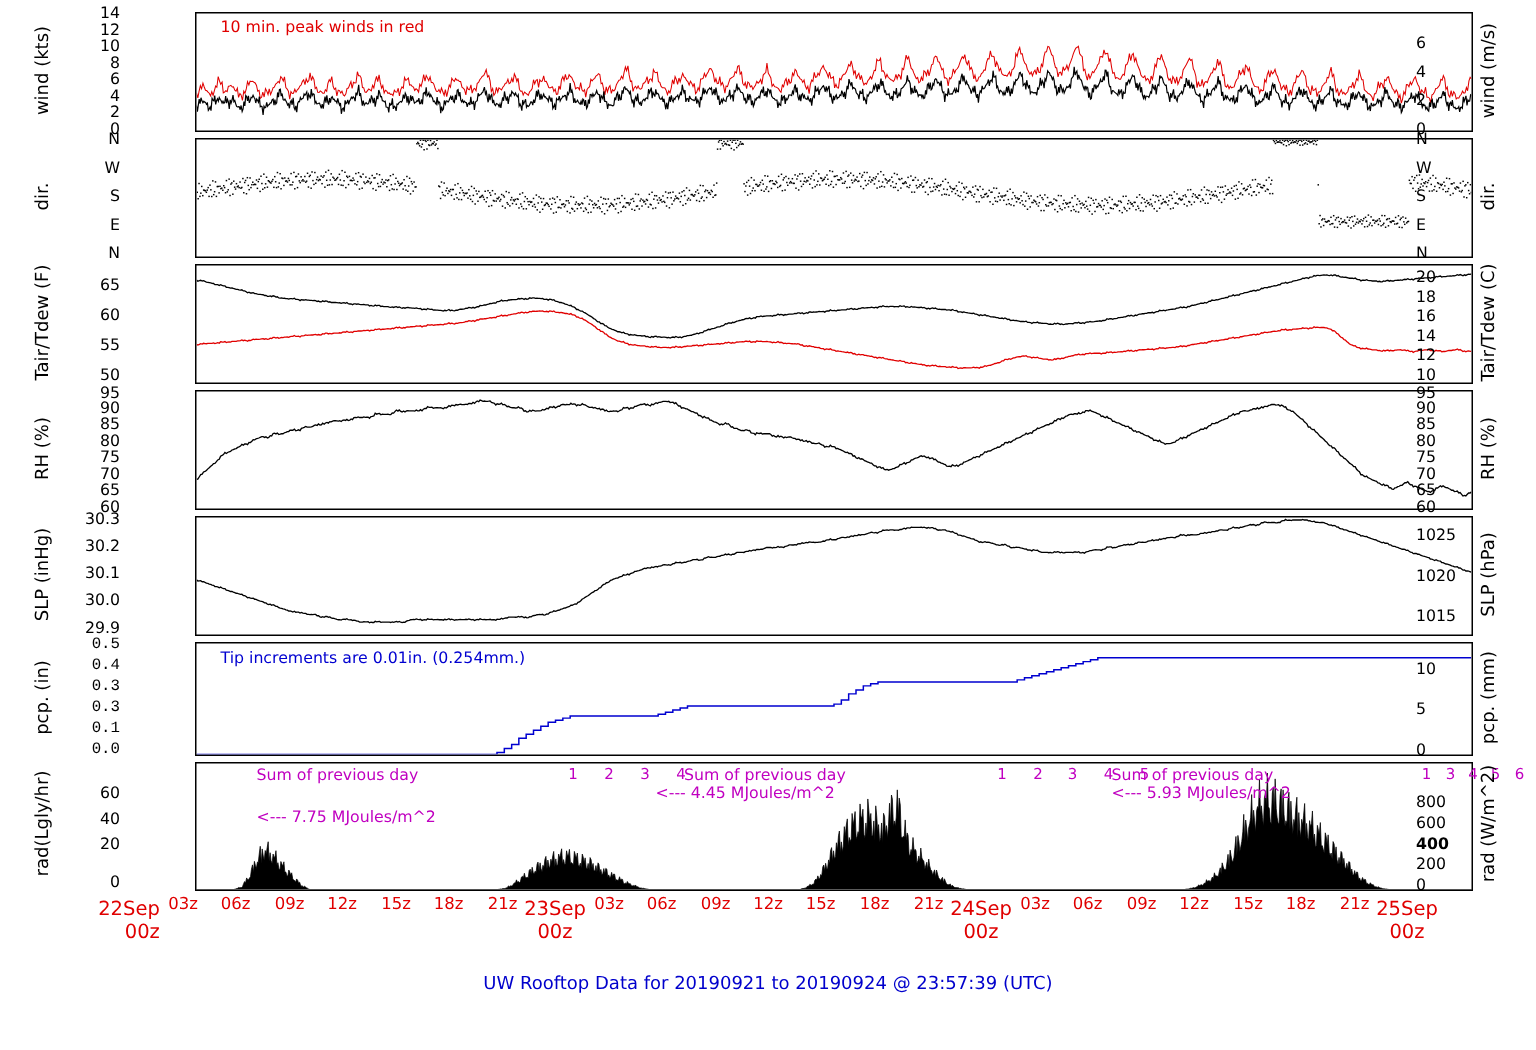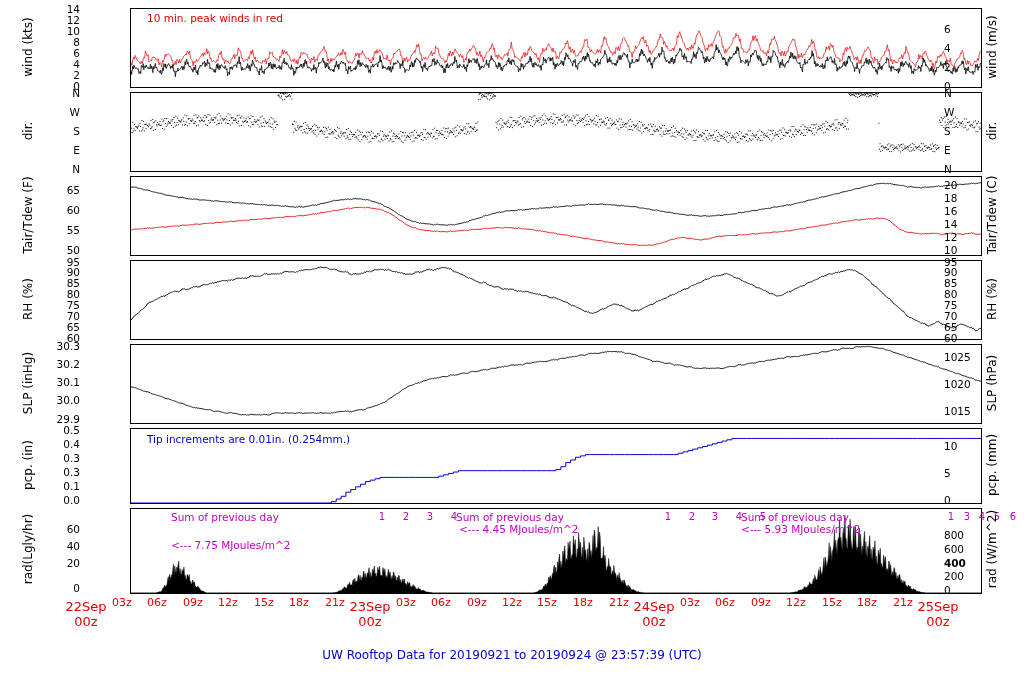--- a/index.html
+++ b/index.html
@@ -1642,21 +1642,21 @@
   <div class="panel" style="top:428px; height:76px;">
     <div class="plotarea">
       <svg viewBox="0 0 852 76" preserveAspectRatio="none">
         <polyline id="pcp-line" fill="none" stroke="#0000d0" stroke-width="1" points="0.0,76.0 4.9,76.0 4.9,76.0 9.8,76.0 9.8,76.0 14.7,76.0 14.7,76.0 19.6,76.0 19.6,76.0 24.5,76.0 24.5,76.0 29.4,76.0 29.4,76.0 34.3,76.0 34.3,76.0 39.2,76.0 39.2,76.0 44.1,76.0 44.1,76.0 49.0,76.0 49.0,76.0 53.9,76.0 53.9,76.0 58.8,76.0 58.8,76.0 63.7,76.0 63.7,76.0 68.6,76.0 68.6,76.0 73.4,76.0 73.4,76.0 78.3,76.0 78.3,76.0 83.2,76.0 83.2,76.0 88.1,76.0 88.1,76.0 93.0,76.0 93.0,76.0 97.9,76.0 97.9,76.0 102.8,76.0 102.8,76.0 107.7,76.0 107.7,76.0 112.6,76.0 112.6,76.0 117.5,76.0 117.5,76.0 122.4,76.0 122.4,76.0 127.3,76.0 127.3,76.0 132.2,76.0 132.2,76.0 137.1,76.0 137.1,76.0 142.0,76.0 142.0,76.0 146.9,76.0 146.9,76.0 151.8,76.0 151.8,76.0 156.7,76.0 156.7,76.0 161.6,76.0 161.6,76.0 166.5,76.0 166.5,76.0 171.4,76.0 171.4,76.0 176.3,76.0 176.3,76.0 181.2,76.0 181.2,76.0 186.1,76.0 186.1,76.0 191.0,76.0 191.0,76.0 195.9,76.0 195.9,76.0 200.8,76.0 200.8,74.6 205.7,74.6 205.7,71.9 210.6,71.9 210.6,69.1 215.4,69.1 215.4,64.9 220.3,64.9 220.3,62.2 225.2,62.2 225.2,59.4 230.1,59.4 230.1,56.7 235.0,56.7 235.0,53.9 239.9,53.9 239.9,52.5 244.8,52.5 244.8,51.1 249.7,51.1 249.7,49.7 254.6,49.7 254.6,49.7 259.5,49.7 259.5,49.7 264.4,49.7 264.4,49.7 269.3,49.7 269.3,49.7 274.2,49.7 274.2,49.7 279.1,49.7 279.1,49.7 284.0,49.7 284.0,49.7 288.9,49.7 288.9,49.7 293.8,49.7 293.8,49.7 298.7,49.7 298.7,49.7 303.6,49.7 303.6,49.7 308.5,49.7 308.5,48.4 313.4,48.4 313.4,47.0 318.3,47.0 318.3,45.6 323.2,45.6 323.2,44.2 328.1,44.2 328.1,42.8 333.0,42.8 333.0,42.8 337.9,42.8 337.9,42.8 342.8,42.8 342.8,42.8 347.7,42.8 347.7,42.8 352.6,42.8 352.6,42.8 357.4,42.8 357.4,42.8 362.3,42.8 362.3,42.8 367.2,42.8 367.2,42.8 372.1,42.8 372.1,42.8 377.0,42.8 377.0,42.8 381.9,42.8 381.9,42.8 386.8,42.8 386.8,42.8 391.7,42.8 391.7,42.8 396.6,42.8 396.6,42.8 401.5,42.8 401.5,42.8 406.4,42.8 406.4,42.8 411.3,42.8 411.3,42.8 416.2,42.8 416.2,42.8 421.1,42.8 421.1,42.8 426.0,42.8 426.0,41.5 430.9,41.5 430.9,38.7 435.8,38.7 435.8,34.5 440.7,34.5 440.7,31.8 445.6,31.8 445.6,29.0 450.5,29.0 450.5,27.6 455.4,27.6 455.4,26.3 460.3,26.3 460.3,26.3 465.2,26.3 465.2,26.3 470.1,26.3 470.1,26.3 475.0,26.3 475.0,26.3 479.9,26.3 479.9,26.3 484.8,26.3 484.8,26.3 489.7,26.3 489.7,26.3 494.6,26.3 494.6,26.3 499.4,26.3 499.4,26.3 504.3,26.3 504.3,26.3 509.2,26.3 509.2,26.3 514.1,26.3 514.1,26.3 519.0,26.3 519.0,26.3 523.9,26.3 523.9,26.3 528.8,26.3 528.8,26.3 533.7,26.3 533.7,26.3 538.6,26.3 538.6,26.3 543.5,26.3 543.5,26.3 548.4,26.3 548.4,24.9 553.3,24.9 553.3,23.5 558.2,23.5 558.2,22.1 563.1,22.1 563.1,20.7 568.0,20.7 568.0,19.3 572.9,19.3 572.9,18.0 577.8,18.0 577.8,16.6 582.7,16.6 582.7,15.2 587.6,15.2 587.6,13.8 592.5,13.8 592.5,12.4 597.4,12.4 597.4,11.1 602.3,11.1 602.3,9.7 607.2,9.7 607.2,9.7 612.1,9.7 612.1,9.7 617.0,9.7 617.0,9.7 621.9,9.7 621.9,9.7 626.8,9.7 626.8,9.7 631.7,9.7 631.7,9.7 636.6,9.7 636.6,9.7 641.4,9.7 641.4,9.7 646.3,9.7 646.3,9.7 651.2,9.7 651.2,9.7 656.1,9.7 656.1,9.7 661.0,9.7 661.0,9.7 665.9,9.7 665.9,9.7 670.8,9.7 670.8,9.7 675.7,9.7 675.7,9.7 680.6,9.7 680.6,9.7 685.5,9.7 685.5,9.7 690.4,9.7 690.4,9.7 695.3,9.7 695.3,9.7 700.2,9.7 700.2,9.7 705.1,9.7 705.1,9.7 710.0,9.7 710.0,9.7 714.9,9.7 714.9,9.7 719.8,9.7 719.8,9.7 724.7,9.7 724.7,9.7 729.6,9.7 729.6,9.7 734.5,9.7 734.5,9.7 739.4,9.7 739.4,9.7 744.3,9.7 744.3,9.7 749.2,9.7 749.2,9.7 754.1,9.7 754.1,9.7 759.0,9.7 759.0,9.7 763.9,9.7 763.9,9.7 768.8,9.7 768.8,9.7 773.7,9.7 773.7,9.7 778.6,9.7 778.6,9.7 783.4,9.7 783.4,9.7 788.3,9.7 788.3,9.7 793.2,9.7 793.2,9.7 798.1,9.7 798.1,9.7 803.0,9.7 803.0,9.7 807.9,9.7 807.9,9.7 812.8,9.7 812.8,9.7 817.7,9.7 817.7,9.7 822.6,9.7 822.6,9.7 827.5,9.7 827.5,9.7 832.4,9.7 832.4,9.7 837.3,9.7 837.3,9.7 842.2,9.7 842.2,9.7 847.1,9.7 847.1,9.7 852.0,9.7 852.0,9.7"></polyline>
       </svg>
     </div>
     <div class="note blue" style="left:16px; top:4px;">Tip increments are 0.01in. (0.254mm.)</div>
   </div>
   <div class="ylab left" style="left:-16px; top:458px; width:88px; text-align:center;">pcp. (in)</div>
   <div class="ylab right" style="left:948px; top:458px; width:88px; text-align:center;">pcp. (mm)</div>
-  <div class="ticks left" style="left:46px; top:428px; height:76px;">
+  <div class="ticks left" style="left:46px; top:428px; height:76px;font-family:Liberation Mono, monospace;">
     <span style="top:-3px;">0.5</span>
       <span style="top:11px;">0.4</span>
       <span style="top:25px;">0.3</span>
     <span style="top:39px;">0.3</span>
       <span style="top:53px;">0.1</span>
       <span style="top:67px;">0.0</span>
   </div>
   <div class="ticks right" style="left:944px; top:428px; height:76px;">
     <span style="top:13px;">10</span>
       <span style="top:40px;">5</span>
@@ -1666,21 +1666,21 @@
   <div class="panel" style="top:508px; height:86px;">
     <div class="plotarea">
       <svg viewBox="0 0 852 86" preserveAspectRatio="none">
         <polygon id="rad-area" fill="#000000" stroke="#000000" stroke-width="0.5" points="0,86 0.0,86.0 0.7,86.0 1.3,86.0 2.0,86.0 2.6,86.0 3.3,86.0 3.9,86.0 4.6,86.0 5.2,86.0 5.9,86.0 6.6,86.0 7.2,86.0 7.9,86.0 8.5,86.0 9.2,86.0 9.8,86.0 10.5,86.0 11.2,86.0 11.8,86.0 12.5,86.0 13.1,86.0 13.8,86.0 14.4,86.0 15.1,86.0 15.7,86.0 16.4,86.0 17.1,86.0 17.7,86.0 18.4,86.0 19.0,86.0 19.7,86.0 20.3,86.0 21.0,86.0 21.6,86.0 22.3,86.0 23.0,86.0 23.6,86.0 24.3,86.0 24.9,86.0 25.6,85.8 26.2,85.6 26.9,85.3 27.5,85.2 28.2,84.6 28.9,84.8 29.5,84.7 30.2,84.7 30.8,84.0 31.5,82.0 32.1,80.6 32.8,81.4 33.5,78.1 34.1,79.2 34.8,79.4 35.4,78.2 36.1,77.3 36.7,72.4 37.4,69.2 38.0,74.3 38.7,66.8 39.4,69.8 40.0,71.6 40.7,67.3 41.3,67.5 42.0,61.1 42.6,56.5 43.3,68.5 43.9,58.3 44.6,63.2 45.3,66.1 45.9,59.4 46.6,61.7 47.2,57.6 47.9,53.4 48.5,66.7 49.2,60.9 49.8,66.3 50.5,68.3 51.2,61.8 51.8,64.2 52.5,63.3 53.1,59.5 53.8,69.8 54.4,67.7 55.1,72.0 55.8,72.5 56.4,66.9 57.1,68.8 57.7,70.0 58.4,67.1 59.0,74.0 59.7,74.1 60.3,76.2 61.0,77.0 61.7,72.7 62.3,74.1 63.0,76.3 63.6,74.6 64.3,78.7 64.9,79.6 65.6,79.9 66.2,81.1 66.9,78.8 67.6,79.7 68.2,81.6 68.9,81.0 69.5,82.9 70.2,83.7 70.8,83.6 71.5,84.3 72.1,83.8 72.8,84.2 73.5,85.0 74.1,85.1 74.8,85.6 75.4,85.9 76.1,86.0 76.7,86.0 77.4,86.0 78.1,86.0 78.7,86.0 79.4,86.0 80.0,86.0 80.7,86.0 81.3,86.0 82.0,86.0 82.6,86.0 83.3,86.0 84.0,86.0 84.6,86.0 85.3,86.0 85.9,86.0 86.6,86.0 87.2,86.0 87.9,86.0 88.5,86.0 89.2,86.0 89.9,86.0 90.5,86.0 91.2,86.0 91.8,86.0 92.5,86.0 93.1,86.0 93.8,86.0 94.4,86.0 95.1,86.0 95.8,86.0 96.4,86.0 97.1,86.0 97.7,86.0 98.4,86.0 99.0,86.0 99.7,86.0 100.4,86.0 101.0,86.0 101.7,86.0 102.3,86.0 103.0,86.0 103.6,86.0 104.3,86.0 104.9,86.0 105.6,86.0 106.3,86.0 106.9,86.0 107.6,86.0 108.2,86.0 108.9,86.0 109.5,86.0 110.2,86.0 110.8,86.0 111.5,86.0 112.2,86.0 112.8,86.0 113.5,86.0 114.1,86.0 114.8,86.0 115.4,86.0 116.1,86.0 116.7,86.0 117.4,86.0 118.1,86.0 118.7,86.0 119.4,86.0 120.0,86.0 120.7,86.0 121.3,86.0 122.0,86.0 122.7,86.0 123.3,86.0 124.0,86.0 124.6,86.0 125.3,86.0 125.9,86.0 126.6,86.0 127.2,86.0 127.9,86.0 128.6,86.0 129.2,86.0 129.9,86.0 130.5,86.0 131.2,86.0 131.8,86.0 132.5,86.0 133.1,86.0 133.8,86.0 134.5,86.0 135.1,86.0 135.8,86.0 136.4,86.0 137.1,86.0 137.7,86.0 138.4,86.0 139.0,86.0 139.7,86.0 140.4,86.0 141.0,86.0 141.7,86.0 142.3,86.0 143.0,86.0 143.6,86.0 144.3,86.0 145.0,86.0 145.6,86.0 146.3,86.0 146.9,86.0 147.6,86.0 148.2,86.0 148.9,86.0 149.5,86.0 150.2,86.0 150.9,86.0 151.5,86.0 152.2,86.0 152.8,86.0 153.5,86.0 154.1,86.0 154.8,86.0 155.4,86.0 156.1,86.0 156.8,86.0 157.4,86.0 158.1,86.0 158.7,86.0 159.4,86.0 160.0,86.0 160.7,86.0 161.3,86.0 162.0,86.0 162.7,86.0 163.3,86.0 164.0,86.0 164.6,86.0 165.3,86.0 165.9,86.0 166.6,86.0 167.3,86.0 167.9,86.0 168.6,86.0 169.2,86.0 169.9,86.0 170.5,86.0 171.2,86.0 171.8,86.0 172.5,86.0 173.2,86.0 173.8,86.0 174.5,86.0 175.1,86.0 175.8,86.0 176.4,86.0 177.1,86.0 177.7,86.0 178.4,86.0 179.1,86.0 179.7,86.0 180.4,86.0 181.0,86.0 181.7,86.0 182.3,86.0 183.0,86.0 183.6,86.0 184.3,86.0 185.0,86.0 185.6,86.0 186.3,86.0 186.9,86.0 187.6,86.0 188.2,86.0 188.9,86.0 189.6,86.0 190.2,86.0 190.9,86.0 191.5,86.0 192.2,86.0 192.8,86.0 193.5,86.0 194.1,86.0 194.8,86.0 195.5,86.0 196.1,86.0 196.8,86.0 197.4,86.0 198.1,86.0 198.7,86.0 199.4,86.0 200.0,86.0 200.7,86.0 201.4,86.0 202.0,85.9 202.7,85.8 203.3,85.6 204.0,85.7 204.6,85.4 205.3,85.4 205.9,85.4 206.6,85.1 207.3,84.8 207.9,84.4 208.6,83.5 209.2,84.1 209.9,83.5 210.5,83.6 211.2,83.5 211.9,82.0 212.5,81.5 213.2,81.4 213.8,79.4 214.5,81.1 215.1,80.6 215.8,81.2 216.4,80.9 217.1,77.6 217.8,77.0 218.4,78.2 219.1,74.9 219.7,77.7 220.4,77.9 221.0,77.7 221.7,77.9 222.3,73.1 223.0,72.1 223.7,75.4 224.3,70.8 225.0,74.4 225.6,75.5 226.3,73.5 226.9,74.4 227.6,68.7 228.2,67.3 228.9,73.3 229.6,67.8 230.2,71.9 230.9,73.8 231.5,69.5 232.2,71.2 232.8,65.5 233.5,63.4 234.2,72.0 234.8,65.9 235.5,70.2 236.1,71.1 236.8,65.3 237.4,67.7 238.1,62.9 238.7,60.0 239.4,70.6 240.1,65.1 240.7,69.5 241.4,69.2 242.0,61.8 242.7,64.7 243.3,61.8 244.0,58.2 244.6,68.7 245.3,65.6 246.0,69.3 246.6,68.3 247.3,59.6 247.9,62.8 248.6,62.4 249.2,58.6 249.9,68.2 250.5,67.6 251.2,68.2 251.9,69.2 252.5,60.0 253.2,62.7 253.8,64.9 254.5,61.1 255.1,69.2 255.8,70.4 256.5,68.0 257.1,71.2 257.8,61.8 258.4,63.9 259.1,68.0 259.7,64.4 260.4,70.9 261.0,72.2 261.7,68.2 262.4,72.5 263.0,64.2 263.7,65.7 264.3,71.1 265.0,68.2 265.6,73.2 266.3,73.3 266.9,69.7 267.6,73.9 268.3,67.8 268.9,68.7 269.6,74.4 270.2,72.3 270.9,76.0 271.5,75.1 272.2,71.7 272.8,75.4 273.5,71.6 274.2,72.1 274.8,77.3 275.5,76.0 276.1,78.0 276.8,77.3 277.4,74.3 278.1,77.3 278.8,75.4 279.4,75.6 280.1,79.8 280.7,79.3 281.4,79.7 282.0,79.7 282.7,77.3 283.3,79.5 284.0,79.0 284.7,79.1 285.3,81.8 286.0,82.0 286.6,81.6 287.3,82.2 287.9,80.5 288.6,81.8 289.2,82.0 289.9,82.0 290.6,83.4 291.2,83.6 291.9,83.2 292.5,83.8 293.2,82.9 293.8,83.7 294.5,84.1 295.2,84.2 295.8,84.9 296.5,85.0 297.1,84.9 297.8,85.3 298.4,85.1 299.1,85.3 299.7,85.5 300.4,85.6 301.1,85.7 301.7,85.8 302.4,86.0 303.0,86.0 303.7,86.0 304.3,86.0 305.0,86.0 305.6,86.0 306.3,86.0 307.0,86.0 307.6,86.0 308.3,86.0 308.9,86.0 309.6,86.0 310.2,86.0 310.9,86.0 311.5,86.0 312.2,86.0 312.9,86.0 313.5,86.0 314.2,86.0 314.8,86.0 315.5,86.0 316.1,86.0 316.8,86.0 317.5,86.0 318.1,86.0 318.8,86.0 319.4,86.0 320.1,86.0 320.7,86.0 321.4,86.0 322.0,86.0 322.7,86.0 323.4,86.0 324.0,86.0 324.7,86.0 325.3,86.0 326.0,86.0 326.6,86.0 327.3,86.0 327.9,86.0 328.6,86.0 329.3,86.0 329.9,86.0 330.6,86.0 331.2,86.0 331.9,86.0 332.5,86.0 333.2,86.0 333.8,86.0 334.5,86.0 335.2,86.0 335.8,86.0 336.5,86.0 337.1,86.0 337.8,86.0 338.4,86.0 339.1,86.0 339.8,86.0 340.4,86.0 341.1,86.0 341.7,86.0 342.4,86.0 343.0,86.0 343.7,86.0 344.3,86.0 345.0,86.0 345.7,86.0 346.3,86.0 347.0,86.0 347.6,86.0 348.3,86.0 348.9,86.0 349.6,86.0 350.2,86.0 350.9,86.0 351.6,86.0 352.2,86.0 352.9,86.0 353.5,86.0 354.2,86.0 354.8,86.0 355.5,86.0 356.1,86.0 356.8,86.0 357.5,86.0 358.1,86.0 358.8,86.0 359.4,86.0 360.1,86.0 360.7,86.0 361.4,86.0 362.1,86.0 362.7,86.0 363.4,86.0 364.0,86.0 364.7,86.0 365.3,86.0 366.0,86.0 366.6,86.0 367.3,86.0 368.0,86.0 368.6,86.0 369.3,86.0 369.9,86.0 370.6,86.0 371.2,86.0 371.9,86.0 372.5,86.0 373.2,86.0 373.9,86.0 374.5,86.0 375.2,86.0 375.8,86.0 376.5,86.0 377.1,86.0 377.8,86.0 378.4,86.0 379.1,86.0 379.8,86.0 380.4,86.0 381.1,86.0 381.7,86.0 382.4,86.0 383.0,86.0 383.7,86.0 384.4,86.0 385.0,86.0 385.7,86.0 386.3,86.0 387.0,86.0 387.6,86.0 388.3,86.0 388.9,86.0 389.6,86.0 390.3,86.0 390.9,86.0 391.6,86.0 392.2,86.0 392.9,86.0 393.5,86.0 394.2,86.0 394.8,86.0 395.5,86.0 396.2,86.0 396.8,86.0 397.5,86.0 398.1,86.0 398.8,86.0 399.4,86.0 400.1,86.0 400.7,86.0 401.4,86.0 402.1,86.0 402.7,86.0 403.4,86.0 404.0,85.7 404.7,85.4 405.3,85.4 406.0,85.2 406.7,85.1 407.3,84.9 408.0,84.0 408.6,83.8 409.3,83.6 409.9,82.4 410.6,83.1 411.2,82.9 411.9,82.3 412.6,82.4 413.2,79.7 413.9,78.9 414.5,79.6 415.2,76.7 415.8,78.5 416.5,78.7 417.1,75.8 417.8,76.8 418.5,70.7 419.1,69.3 419.8,73.2 420.4,68.1 421.1,71.7 421.7,71.8 422.4,65.8 423.0,68.6 423.7,59.6 424.4,57.4 425.0,66.6 425.7,59.6 426.3,65.0 427.0,63.6 427.6,54.1 428.3,59.0 429.0,49.3 429.6,46.1 430.3,61.3 430.9,53.5 431.6,60.4 432.2,56.5 432.9,43.1 433.5,49.9 434.2,42.2 434.9,37.8 435.5,56.0 436.2,50.5 436.8,53.3 437.5,51.5 438.1,34.1 438.8,42.0 439.4,38.4 440.1,32.8 440.8,51.3 441.4,50.0 442.1,46.5 442.7,48.7 443.4,27.6 444.0,35.9 444.7,37.4 445.3,31.2 446.0,48.5 446.7,50.8 447.3,40.6 448.0,48.3 448.6,24.2 449.3,32.4 449.9,39.9 450.6,34.1 451.3,49.5 451.9,49.1 452.6,39.2 453.2,52.5 453.9,28.9 454.5,35.3 455.2,46.5 455.8,41.7 456.5,53.8 457.2,50.5 457.8,40.6 458.5,54.5 459.1,34.0 459.8,36.2 460.4,48.5 461.1,42.4 461.7,51.0 462.4,42.9 463.1,27.1 463.7,42.9 464.4,21.5 465.0,24.3 465.7,43.4 466.3,39.2 467.0,42.9 467.6,36.6 468.3,18.0 469.0,36.9 469.6,23.6 470.3,28.4 470.9,50.0 471.6,50.7 472.2,49.8 472.9,50.1 473.6,38.5 474.2,52.6 474.9,47.4 475.5,49.1 476.2,62.6 476.8,62.7 477.5,58.7 478.1,60.8 478.8,50.5 479.5,59.7 480.1,58.6 480.8,59.3 481.4,67.9 482.1,66.4 482.7,63.1 483.4,67.0 484.0,57.7 484.7,64.5 485.4,65.9 486.0,66.5 486.7,72.2 487.3,69.9 488.0,67.4 488.6,72.5 489.3,65.2 489.9,69.8 490.6,72.5 491.3,73.2 491.9,76.3 492.6,74.3 493.2,72.6 493.9,77.6 494.5,72.7 495.2,75.5 495.9,78.0 496.5,78.7 497.2,79.8 497.8,78.8 498.5,77.7 499.1,81.3 499.8,78.7 500.4,80.3 501.1,82.0 501.8,82.6 502.4,82.7 503.1,82.6 503.7,82.2 504.4,83.9 505.0,83.1 505.7,83.7 506.3,84.5 507.0,84.7 507.7,84.7 508.3,84.8 509.0,84.7 509.6,85.3 510.3,85.2 510.9,85.4 511.6,85.7 512.2,85.5 512.9,85.7 513.6,85.8 514.2,86.0 514.9,86.0 515.5,86.0 516.2,86.0 516.8,86.0 517.5,86.0 518.2,86.0 518.8,86.0 519.5,86.0 520.1,86.0 520.8,86.0 521.4,86.0 522.1,86.0 522.7,86.0 523.4,86.0 524.1,86.0 524.7,86.0 525.4,86.0 526.0,86.0 526.7,86.0 527.3,86.0 528.0,86.0 528.6,86.0 529.3,86.0 530.0,86.0 530.6,86.0 531.3,86.0 531.9,86.0 532.6,86.0 533.2,86.0 533.9,86.0 534.5,86.0 535.2,86.0 535.9,86.0 536.5,86.0 537.2,86.0 537.8,86.0 538.5,86.0 539.1,86.0 539.8,86.0 540.5,86.0 541.1,86.0 541.8,86.0 542.4,86.0 543.1,86.0 543.7,86.0 544.4,86.0 545.0,86.0 545.7,86.0 546.4,86.0 547.0,86.0 547.7,86.0 548.3,86.0 549.0,86.0 549.6,86.0 550.3,86.0 550.9,86.0 551.6,86.0 552.3,86.0 552.9,86.0 553.6,86.0 554.2,86.0 554.9,86.0 555.5,86.0 556.2,86.0 556.8,86.0 557.5,86.0 558.2,86.0 558.8,86.0 559.5,86.0 560.1,86.0 560.8,86.0 561.4,86.0 562.1,86.0 562.8,86.0 563.4,86.0 564.1,86.0 564.7,86.0 565.4,86.0 566.0,86.0 566.7,86.0 567.3,86.0 568.0,86.0 568.7,86.0 569.3,86.0 570.0,86.0 570.6,86.0 571.3,86.0 571.9,86.0 572.6,86.0 573.2,86.0 573.9,86.0 574.6,86.0 575.2,86.0 575.9,86.0 576.5,86.0 577.2,86.0 577.8,86.0 578.5,86.0 579.2,86.0 579.8,86.0 580.5,86.0 581.1,86.0 581.8,86.0 582.4,86.0 583.1,86.0 583.7,86.0 584.4,86.0 585.1,86.0 585.7,86.0 586.4,86.0 587.0,86.0 587.7,86.0 588.3,86.0 589.0,86.0 589.6,86.0 590.3,86.0 591.0,86.0 591.6,86.0 592.3,86.0 592.9,86.0 593.6,86.0 594.2,86.0 594.9,86.0 595.5,86.0 596.2,86.0 596.9,86.0 597.5,86.0 598.2,86.0 598.8,86.0 599.5,86.0 600.1,86.0 600.8,86.0 601.5,86.0 602.1,86.0 602.8,86.0 603.4,86.0 604.1,86.0 604.7,86.0 605.4,86.0 606.0,86.0 606.7,86.0 607.4,86.0 608.0,86.0 608.7,86.0 609.3,86.0 610.0,86.0 610.6,86.0 611.3,86.0 611.9,86.0 612.6,86.0 613.3,86.0 613.9,86.0 614.6,86.0 615.2,86.0 615.9,86.0 616.5,86.0 617.2,86.0 617.8,86.0 618.5,86.0 619.2,86.0 619.8,86.0 620.5,86.0 621.1,86.0 621.8,86.0 622.4,86.0 623.1,86.0 623.8,86.0 624.4,86.0 625.1,86.0 625.7,86.0 626.4,86.0 627.0,86.0 627.7,86.0 628.3,86.0 629.0,86.0 629.7,86.0 630.3,86.0 631.0,86.0 631.6,86.0 632.3,86.0 632.9,86.0 633.6,86.0 634.2,86.0 634.9,86.0 635.6,86.0 636.2,86.0 636.9,86.0 637.5,86.0 638.2,86.0 638.8,86.0 639.5,86.0 640.1,86.0 640.8,86.0 641.5,86.0 642.1,86.0 642.8,86.0 643.4,86.0 644.1,86.0 644.7,86.0 645.4,86.0 646.1,86.0 646.7,86.0 647.4,86.0 648.0,86.0 648.7,86.0 649.3,86.0 650.0,86.0 650.6,86.0 651.3,86.0 652.0,86.0 652.6,86.0 653.3,86.0 653.9,86.0 654.6,86.0 655.2,86.0 655.9,86.0 656.5,86.0 657.2,86.0 657.9,86.0 658.5,86.0 659.2,86.0 659.8,86.0 660.5,86.0 661.1,85.8 661.8,85.7 662.4,85.7 663.1,85.6 663.8,85.4 664.4,85.1 665.1,85.2 665.7,84.9 666.4,84.7 667.0,84.9 667.7,84.6 668.4,84.2 669.0,84.0 669.7,82.8 670.3,83.5 671.0,82.9 671.6,82.7 672.3,83.3 672.9,82.4 673.6,81.6 674.3,81.8 674.9,79.3 675.6,80.6 676.2,80.1 676.9,80.0 677.5,81.0 678.2,79.1 678.8,77.5 679.5,79.0 680.2,74.6 680.8,76.6 681.5,76.8 682.1,76.7 682.8,77.5 683.4,74.0 684.1,71.2 684.7,75.2 685.4,67.8 686.1,70.6 686.7,72.2 687.4,72.7 688.0,72.0 688.7,66.8 689.3,62.0 690.0,70.5 690.7,59.1 691.3,62.8 692.0,66.6 692.6,67.0 693.3,64.0 693.9,57.5 694.6,49.8 695.2,63.2 695.9,49.1 696.6,53.6 697.2,60.0 697.9,56.4 698.5,53.2 699.2,46.6 699.8,34.7 700.5,52.5 701.1,38.6 701.8,44.4 702.5,53.2 703.1,44.0 703.8,41.1 704.4,37.1 705.1,21.2 705.7,42.4 706.4,31.9 707.0,38.7 707.7,47.0 708.4,32.4 709.0,29.4 709.7,30.8 710.3,10.9 711.0,33.9 711.6,28.9 712.3,36.8 713.0,42.8 713.6,23.5 714.3,20.2 714.9,28.9 715.6,6.5 716.2,29.4 716.9,30.7 717.5,39.7 718.2,40.9 718.9,20.2 719.5,16.6 720.2,32.9 720.8,10.5 721.5,30.8 722.1,36.7 722.8,40.8 723.4,41.0 724.1,21.9 724.8,17.3 725.4,39.1 726.1,18.0 726.7,34.7 727.4,43.0 728.0,39.1 728.7,41.5 729.3,25.5 730.0,19.6 730.7,45.3 731.3,25.7 732.0,39.5 732.6,48.2 733.3,38.2 733.9,41.8 734.6,30.1 735.3,23.0 735.9,50.1 736.6,33.5 737.2,44.8 737.9,50.5 738.5,38.1 739.2,42.2 739.8,35.3 740.5,27.3 741.2,50.8 741.8,40.9 742.5,50.4 743.1,52.7 743.8,39.0 744.4,43.0 745.1,41.0 745.7,32.4 746.4,52.3 747.1,48.2 747.7,56.6 748.4,56.2 749.0,42.2 749.7,45.7 750.3,48.3 751.0,40.3 751.6,56.1 752.3,56.1 753.0,58.9 753.6,61.1 754.3,47.3 754.9,49.9 755.6,55.8 756.2,48.7 756.9,60.6 757.6,62.9 758.2,61.1 758.9,65.3 759.5,53.3 760.2,55.0 760.8,62.7 761.5,56.9 762.1,65.6 762.8,68.8 763.5,64.1 764.1,68.6 764.8,60.0 765.4,60.9 766.1,69.0 766.7,64.7 767.4,70.8 768.0,72.1 768.7,68.1 769.4,72.1 770.0,67.0 770.7,67.4 771.3,74.6 772.0,72.0 772.6,75.9 773.3,76.1 773.9,73.1 774.6,76.2 775.3,74.0 775.9,74.3 776.6,79.4 777.2,78.1 777.9,80.2 778.5,79.9 779.2,77.8 779.9,79.7 780.5,79.1 781.2,79.2 781.8,82.1 782.5,81.8 783.1,82.4 783.8,82.6 784.4,81.4 785.1,82.5 785.8,82.7 786.4,82.7 787.1,84.1 787.7,84.2 788.4,84.2 789.0,84.6 789.7,84.1 790.3,84.6 791.0,84.9 791.7,85.0 792.3,85.4 793.0,85.5 793.6,85.5 794.3,85.7 794.9,85.6 795.6,85.8 796.2,85.9 796.9,86.0 797.6,86.0 798.2,86.0 798.9,86.0 799.5,86.0 800.2,86.0 800.8,86.0 801.5,86.0 802.2,86.0 802.8,86.0 803.5,86.0 804.1,86.0 804.8,86.0 805.4,86.0 806.1,86.0 806.7,86.0 807.4,86.0 808.1,86.0 808.7,86.0 809.4,86.0 810.0,86.0 810.7,86.0 811.3,86.0 812.0,86.0 812.6,86.0 813.3,86.0 814.0,86.0 814.6,86.0 815.3,86.0 815.9,86.0 816.6,86.0 817.2,86.0 817.9,86.0 818.5,86.0 819.2,86.0 819.9,86.0 820.5,86.0 821.2,86.0 821.8,86.0 822.5,86.0 823.1,86.0 823.8,86.0 824.5,86.0 825.1,86.0 825.8,86.0 826.4,86.0 827.1,86.0 827.7,86.0 828.4,86.0 829.0,86.0 829.7,86.0 830.4,86.0 831.0,86.0 831.7,86.0 832.3,86.0 833.0,86.0 833.6,86.0 834.3,86.0 834.9,86.0 835.6,86.0 836.3,86.0 836.9,86.0 837.6,86.0 838.2,86.0 838.9,86.0 839.5,86.0 840.2,86.0 840.8,86.0 841.5,86.0 842.2,86.0 842.8,86.0 843.5,86.0 844.1,86.0 844.8,86.0 845.4,86.0 846.1,86.0 846.8,86.0 847.4,86.0 848.1,86.0 848.7,86.0 849.4,86.0 850.0,86.0 850.7,86.0 851.3,86.0 852.0,86.0 852,86"></polygon>
       </svg>
     </div>
 
     <div class="note mag" style="left:40px; top:2px;">Sum of previous day</div>
     <div class="note mag" style="left:40px; top:30px;">&lt;--- 7.75 MJoules/m^2</div>
     <div class="note mag" style="left:325px; top:2px;">Sum of previous day</div>
-    <div class="note mag" style="left:328px; top:14px;">&lt;--- 4.45 MJoules/m^2</div>
+    <div class="note mag" style="left:306px; top:14px;">&lt;--- 4.45 MJoules/m^2</div>
     <div class="note mag" style="left:610px; top:2px;">Sum of previous day</div>
     <div class="note mag" style="left:610px; top:14px;">&lt;--- 5.93 MJoules/m^2</div>
     <div id="tipmarks">
         <div class="daynum" style="left:251px; top:2px;">1</div>
         <div class="daynum" style="left:275px; top:2px;">2</div>
         <div class="daynum" style="left:299px; top:2px;">3</div>
         <div class="daynum" style="left:323px; top:2px;">4</div>
         <div class="daynum" style="left:537px; top:2px;">1</div>
         <div class="daynum" style="left:561px; top:2px;">2</div>
         <div class="daynum" style="left:584px; top:2px;">3</div>
@@ -1703,21 +1703,21 @@
   </div>
   <div class="ticks right" style="left:944px; top:508px; height:86px;">
     <span style="top:22px;">800</span>
       <span style="top:36px;">600</span>
       <span style="top:50px;font-weight:bold;">400</span>
     <span style="top:63px;">200</span>
       <span style="top:77px;">0</span>
   </div>
 
   <div id="timeaxis">
-      <div class="tk big" style="left:0px; top:6px;">22Sep<br>00z</div>
+      <div class="tk big" style="left:0px; top:6px;text-align:right;">22Sep<br>00z</div>
       <div class="tk big" style="left:284px; top:6px;">23Sep<br>00z</div>
       <div class="tk big" style="left:568px; top:6px;">24Sep<br>00z</div>
       <div class="tk big" style="left:852px; top:6px;">25Sep<br>00z</div>
       <div class="tk" style="left:36px; top:2px;">03z</div>
       <div class="tk" style="left:71px; top:2px;">06z</div>
       <div class="tk" style="left:107px; top:2px;">09z</div>
       <div class="tk" style="left:142px; top:2px;">12z</div>
       <div class="tk" style="left:178px; top:2px;">15z</div>
       <div class="tk" style="left:213px; top:2px;">18z</div>
       <div class="tk" style="left:249px; top:2px;">21z</div>

